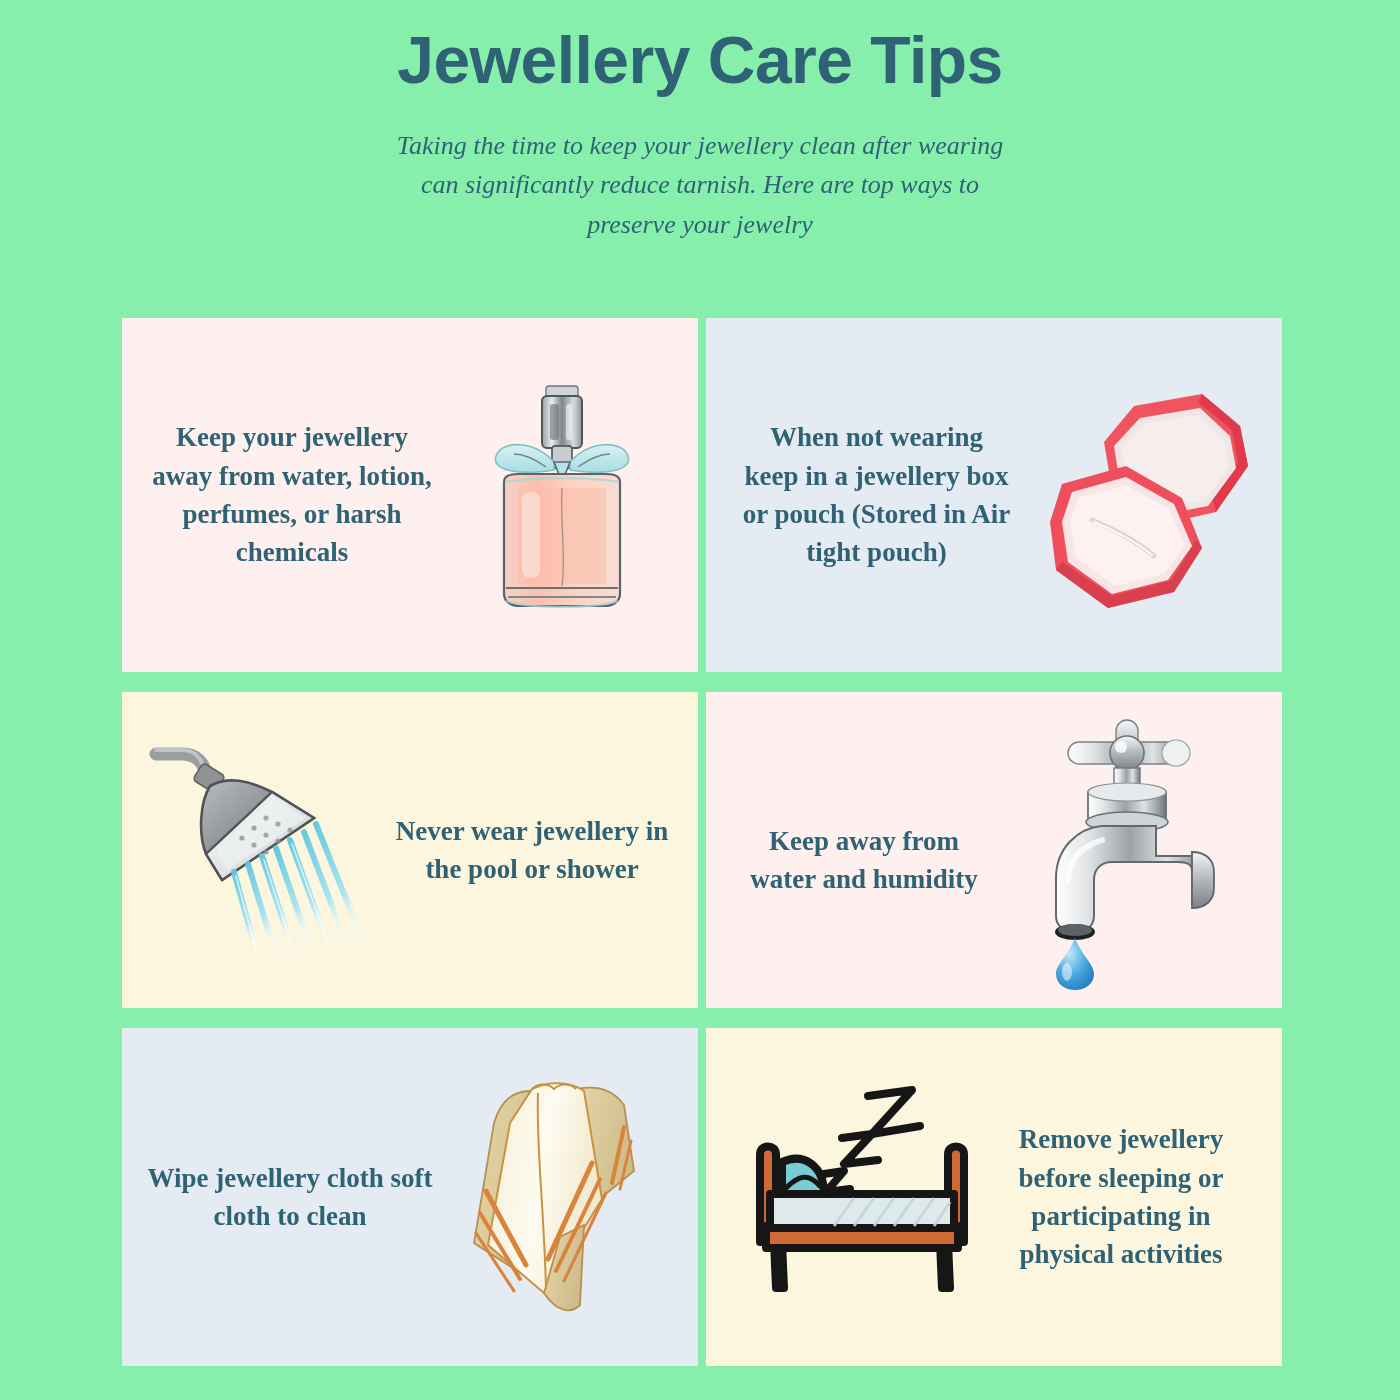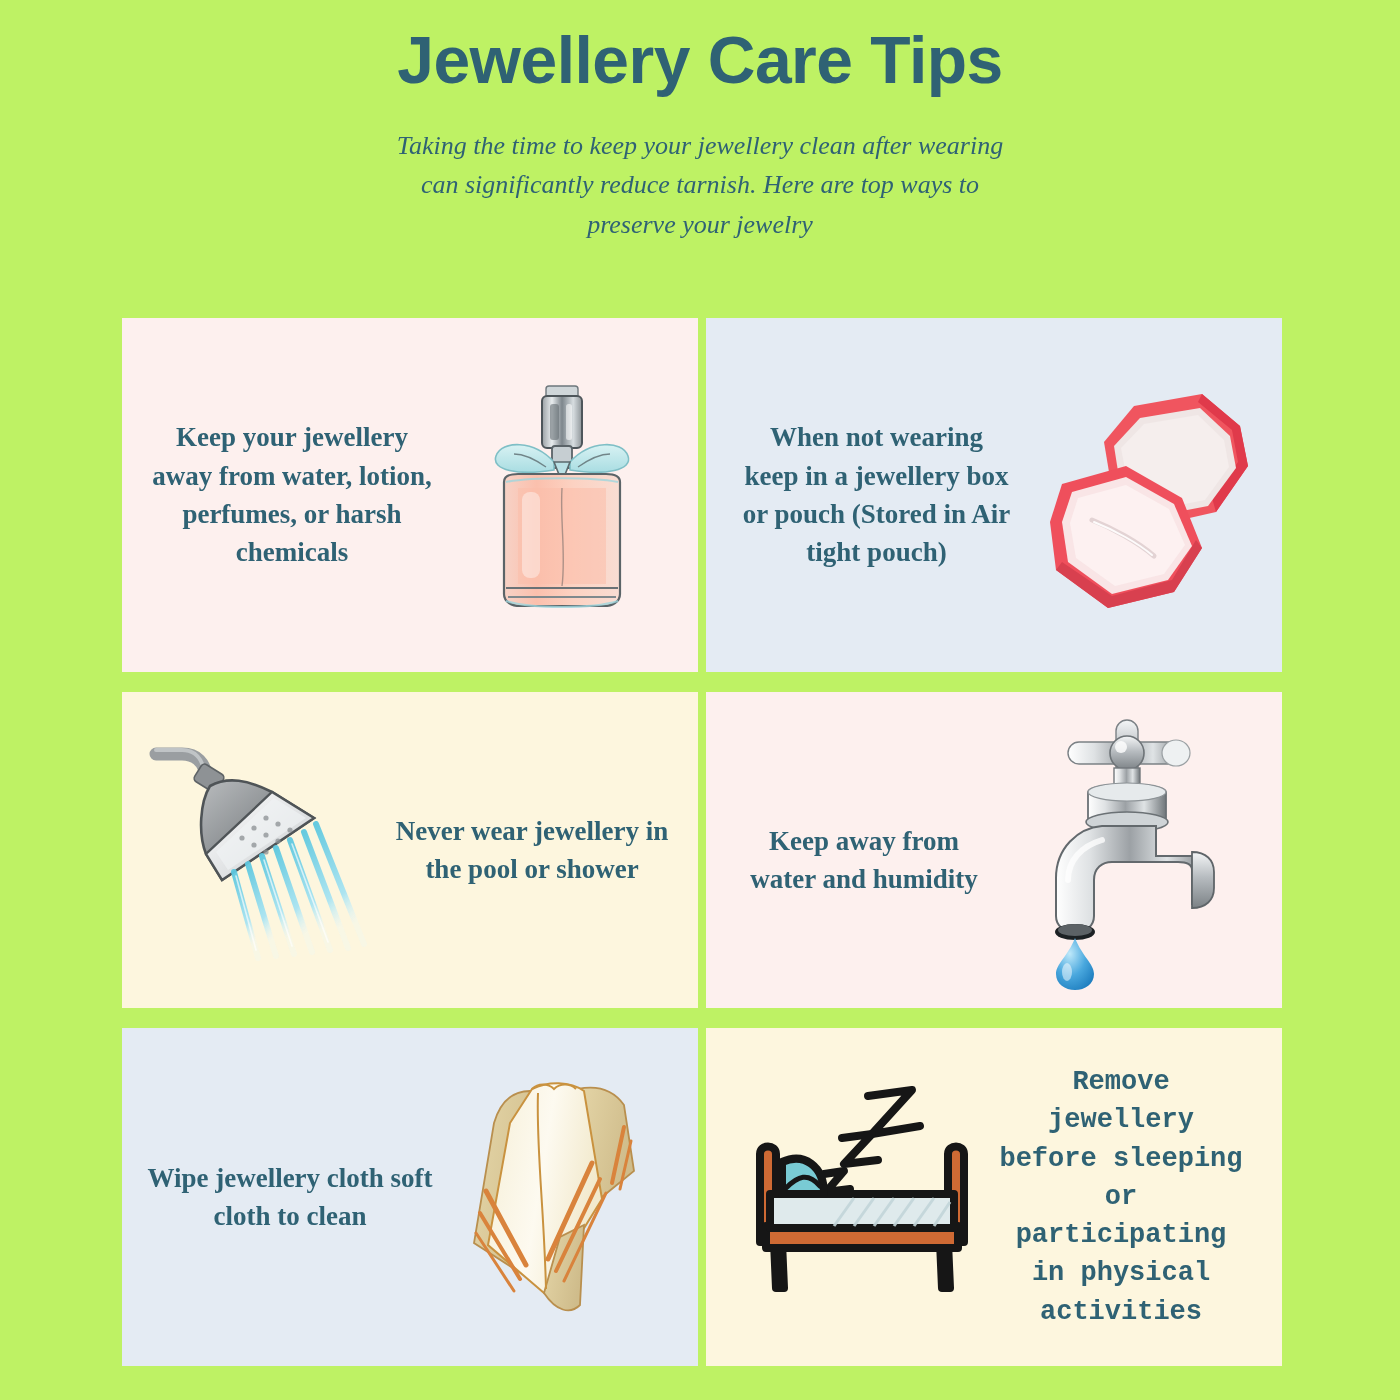--- a/index.html
+++ b/index.html
@@ -11,21 +11,21 @@
     height: 1400px;
     background: #ffffff;
     font-family: "Liberation Sans", sans-serif;
     overflow: hidden;
   }
 
   .page {
     position: relative;
     width: 1400px;
     height: 1400px;
-    background: #bef264;
+    background: #86efac;
   }
 
   
   .header {
     padding-top: 24px;
     text-align: center;
   }
   .title {
     margin: 0;
     font-family: "Liberation Sans", sans-serif;
@@ -99,21 +99,21 @@
 
   .c3 .card-text { flex: 0 0 320px; padding-right: 26px; }
   .c3 .card-art  { width: 230px; height: 240px; margin-left: 22px; }
 
   .c4 .card-text { flex: 0 0 300px; padding-left: 30px; margin-top: 20px; }
   .c4 .card-art  { width: 230px; height: 260px; }
 
   .c5 .card-text { flex: 0 0 330px; padding-left: 20px; }
   .c5 .card-art  { width: 230px; height: 260px; }
 
-  .c6 .card-text { flex: 0 0 300px; padding-right: 36px; font-family: Liberation Mono, monospace; }
+  .c6 .card-text { flex: 0 0 300px; padding-right: 36px; }
   .c6 .card-art  { width: 240px; height: 230px; margin-left: 26px; }
 
   svg { display: block; overflow: visible; }
 </style>
 </head>
 <body>
 
 <div class="page">
 
   <div class="header">

